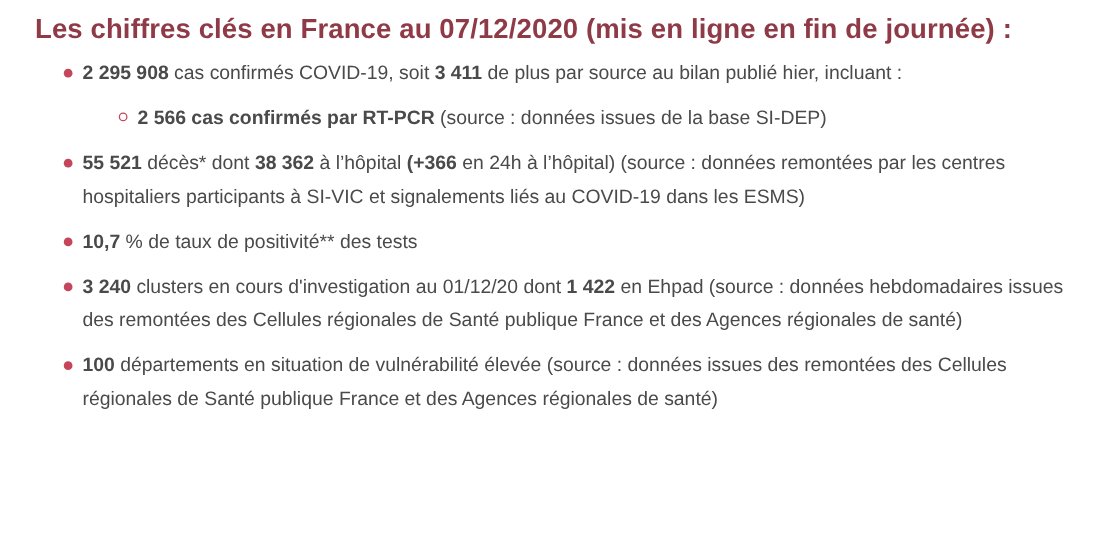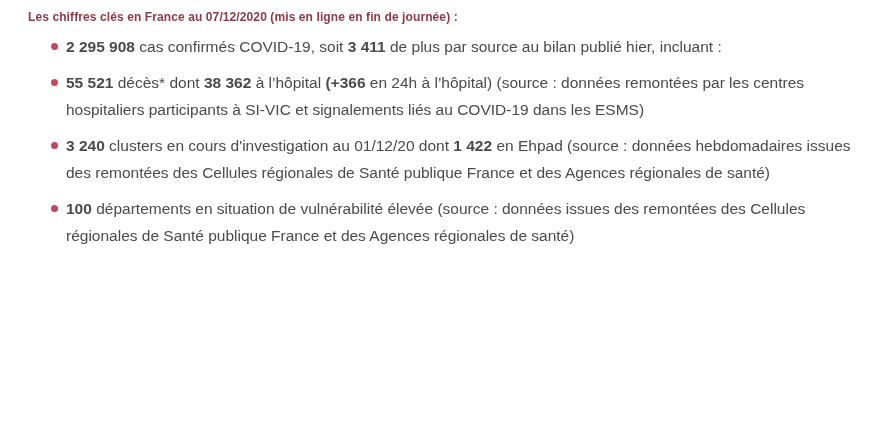--- a/index.html
+++ b/index.html
@@ -16,21 +16,21 @@
     overflow: hidden;
     background: var(--bg-color);
     font-family: "Liberation Sans", "DejaVu Sans", sans-serif;
     color: var(--text-color);
   }
   .page {
     padding: 8px 26px 0 28px;
   }
   .page-title {
     margin: 2px 0 9px 0;
-    font-size: 12px;
+    font-size: 22px;
     font-weight: bold;
     color: var(--title-color);
     letter-spacing: 0.1px;
   }
   ul.key-figures {
     list-style: none;
     margin: 0;
     padding: 0;
   }
   ul.key-figures li.item {
@@ -62,17 +62,19 @@
   .seg { color: var(--text-color); }
   .seg.bold { font-weight: bold; text-align: center; }
 </style>
 </head>
 <body>
 
 <div class="page">
   <h2 class="page-title">Les chiffres clés en France au 07/12/2020 (mis en ligne en fin de journée)&nbsp;:</h2>
   <ul class="key-figures">
       <li class="item"><span class="marker dot"></span><span class="seg bold">2&nbsp;295&nbsp;908</span><span class="seg"> cas confirmés COVID-19, soit </span><span class="seg bold">3&nbsp;411</span><span class="seg"> de plus par source au bilan publié hier, incluant :</span></li>
+      <li class="item level2"><span class="marker ring"></span><span class="seg bold">2&nbsp;566 cas confirmés par RT-PCR</span><span class="seg"> (source : données issues de la base SI-DEP)</span></li>
       <li class="item"><span class="marker dot"></span><span class="seg bold">55&nbsp;521</span><span class="seg"> décès* dont </span><span class="seg bold">38&nbsp;362</span><span class="seg"> à l’hôpital </span><span class="seg bold">(+366</span><span class="seg"> en 24h à l’hôpital) (source : données remontées par les centres hospitaliers participants à SI-VIC et signalements liés au COVID-19 dans les ESMS)</span></li>
+      <li class="item"><span class="marker dot"></span><span class="seg bold">10,7</span><span class="seg"> % de taux de positivité** des tests</span></li>
       <li class="item"><span class="marker dot"></span><span class="seg bold">3&nbsp;240</span><span class="seg"> clusters en cours d'investigation au 01/12/20 dont </span><span class="seg bold">1&nbsp;422</span><span class="seg"> en Ehpad (source : données hebdomadaires issues des remontées des Cellules régionales de Santé publique France et des Agences régionales de santé)</span></li>
       <li class="item"><span class="marker dot"></span><span class="seg bold">100</span><span class="seg"> départements en situation de vulnérabilité élevée (source : données issues des remontées des Cellules régionales de Santé publique France et des Agences régionales de santé)</span></li>
     </ul>
 </div>
 
 </body></html>

